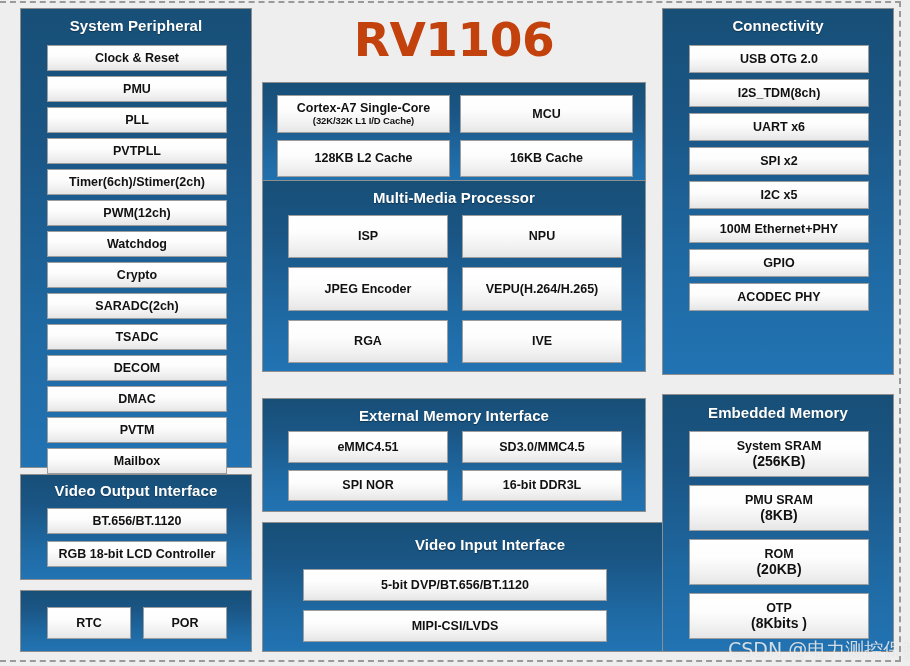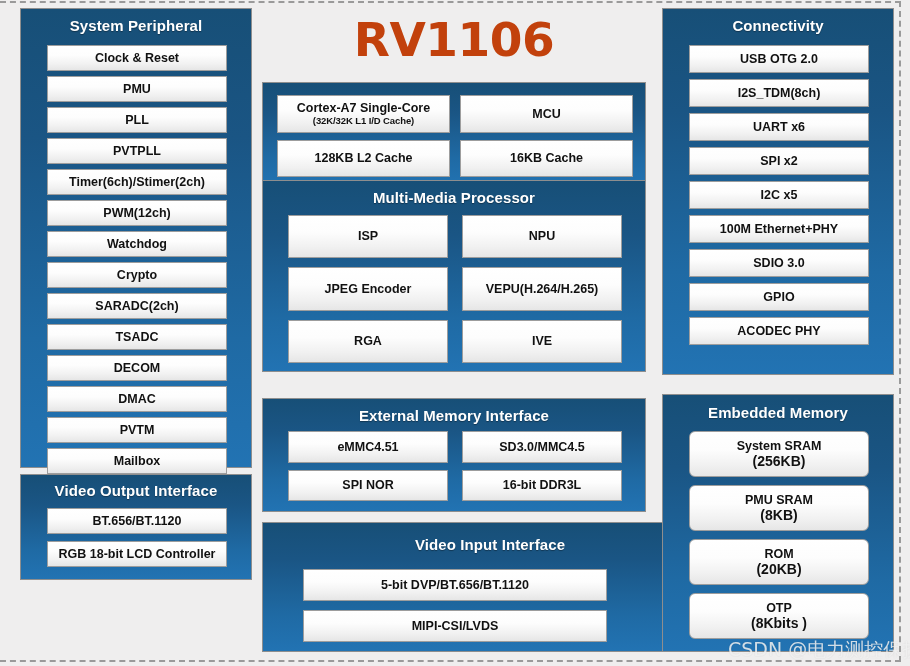--- a/index.html
+++ b/index.html
@@ -140,21 +140,21 @@
 
   
   #panel-connectivity { left: 662px; top: 8px; width: 232px; height: 367px; }
   #panel-connectivity > .panel-title { margin-top: 9px; }
   .cn-list { position: absolute; left: 26px; top: 36px; width: 180px; }
   .cn-list .blk { height: 28px; margin-bottom: 6px; width: 100%; }
 
   #panel-embedded-memory { left: 662px; top: 394px; width: 232px; height: 258px; }
   #panel-embedded-memory > .panel-title { margin-top: 10px; }
   .em-list { position: absolute; left: 26px; top: 36px; width: 180px; }
-  .em-list .blk { height: 46px; margin-bottom: 8px; width: 100%; border-radius: 6px; }
+  .em-list .blk { height: 46px; margin-bottom: 8px; width: 100%; }
 
   
   #watermark {
     position: absolute;
     left: 728px; top: 637px;
     font-family: "DejaVu Sans", sans-serif;
     font-size: 19px;
     color: #f0f0f0;
     opacity: .85;
     white-space: nowrap;
@@ -223,20 +223,30 @@
     <div class="vo-list">
       <div class="blk">
           <span>BT.656/BT.1120</span>
         </div>
       <div class="blk">
           <span>RGB 18-bit LCD Controller</span>
         </div>
     </div>
   </div>
 
+  <div class="panel" id="panel-rtc-por">
+    <div class="rp-row">
+      <div class="blk">
+          <span>RTC</span>
+        </div>
+      <div class="blk">
+          <span>POR</span>
+        </div>
+    </div>
+  </div>
 
   <div class="panel" id="panel-cpu">
     <div class="cpu-grid">
       <div class="blk">
         <span>Cortex-A7 Single-Core</span>
         <span class="sub">(32K/32K L1 I/D Cache)</span>
       </div>
       <div class="blk">
           <span>MCU</span>
         </div>
@@ -318,23 +328,20 @@
       <div class="blk">
           <span>SPI x2</span>
         </div>
       <div class="blk">
           <span>I2C x5</span>
         </div>
       <div class="blk">
           <span>100M Ethernet+PHY</span>
         </div>
       <div class="blk">
-          <span>SDIO 3.0</span>
-        </div>
-      <div class="blk">
           <span>GPIO</span>
         </div>
       <div class="blk">
           <span>ACODEC PHY</span>
         </div>
     </div>
   </div>
 
   <div class="panel" id="panel-embedded-memory">
     <div class="panel-title">Embedded Memory</div>

